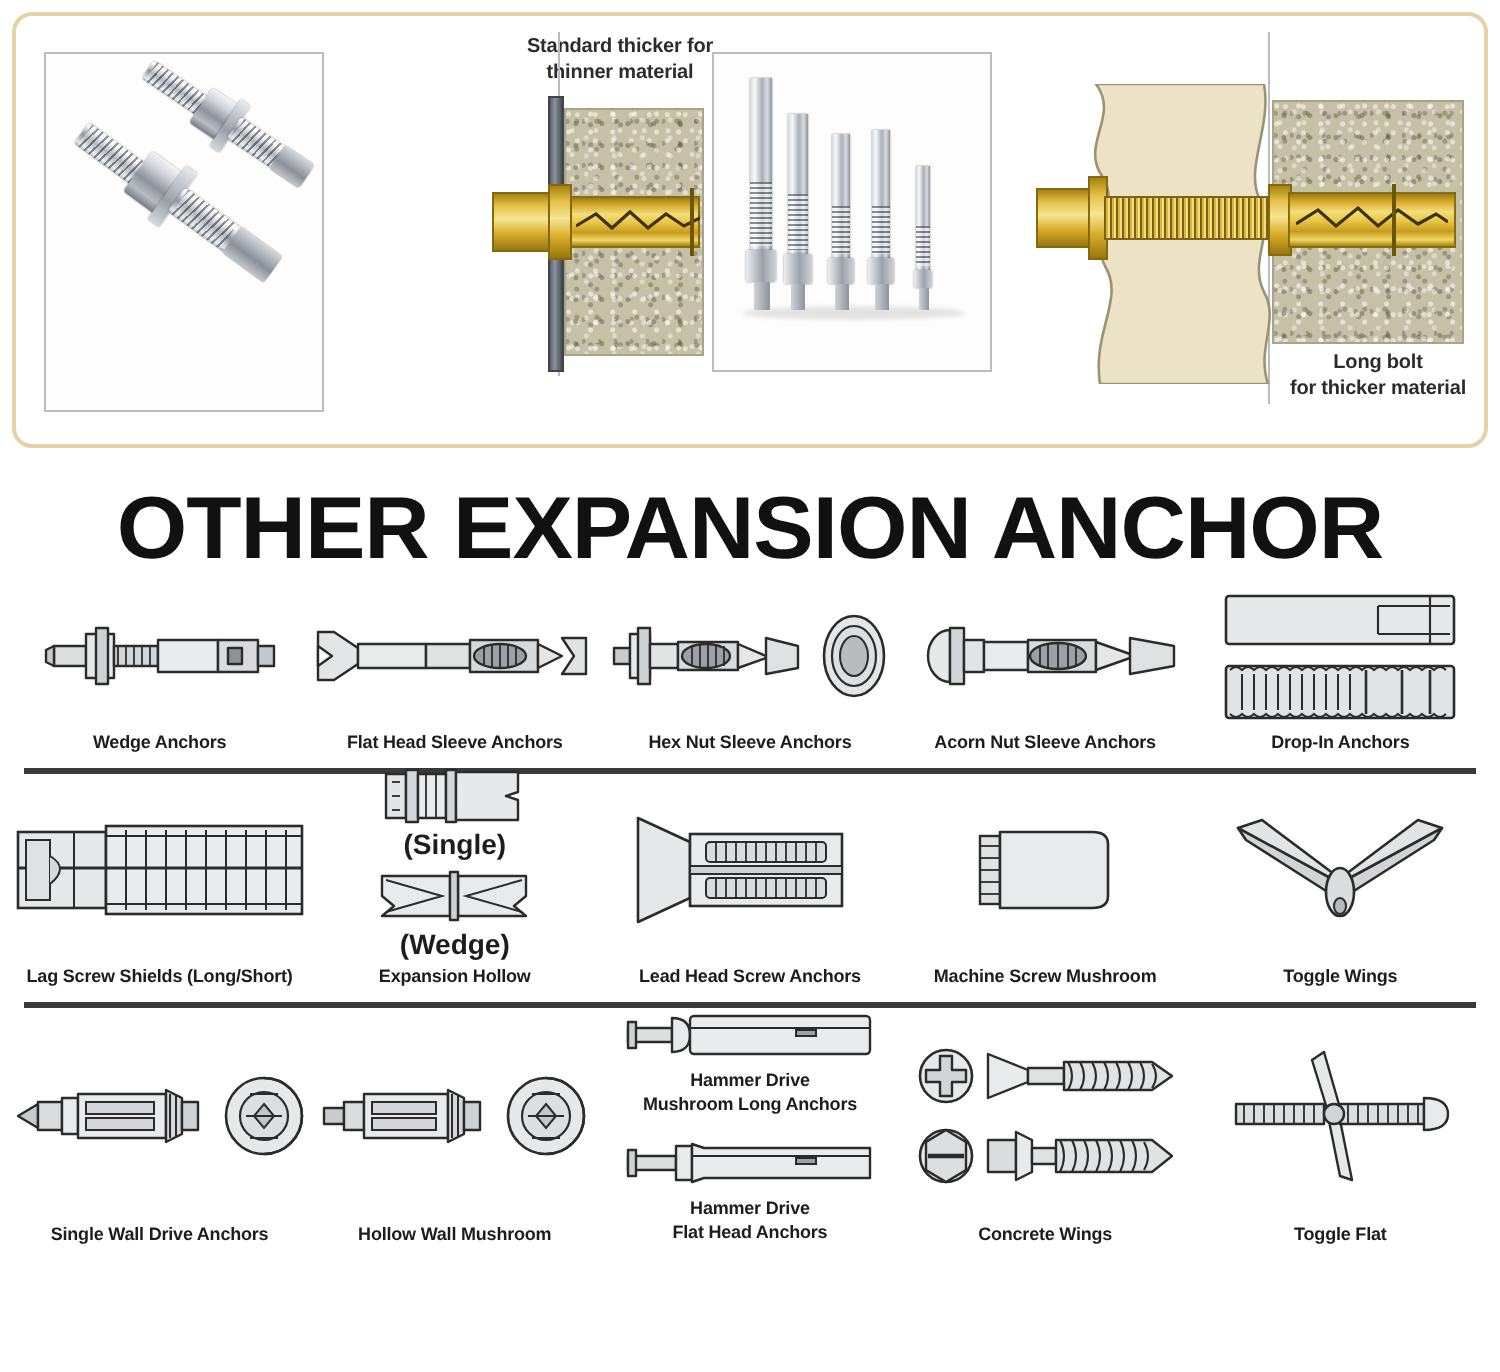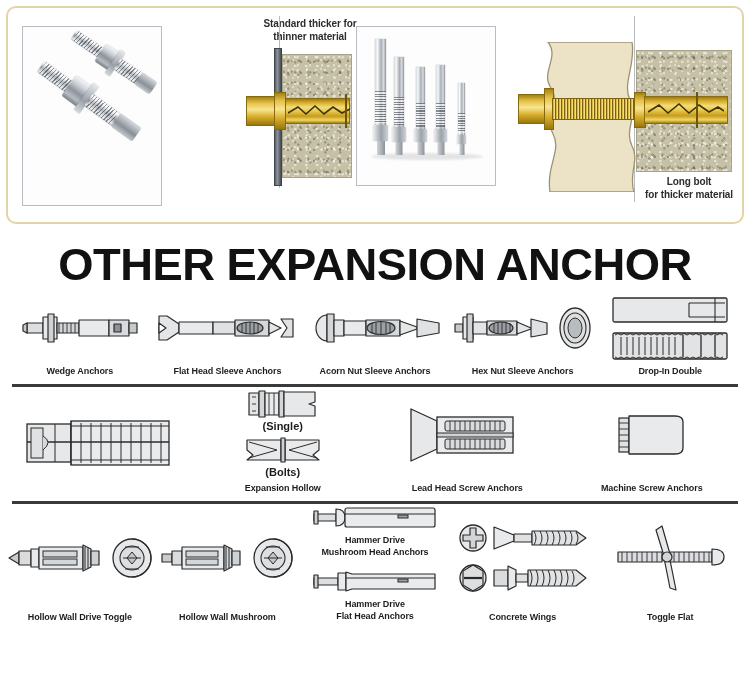--- a/index.html
+++ b/index.html
@@ -188,21 +188,21 @@
     font-weight: bold;
     color: #1d1d1d;
     text-align: center;
     line-height: 1.3;
     padding-bottom: 4px;
     white-space: nowrap;
     letter-spacing: -.1px;
   }
   .caption.wrap { white-space: normal; }
   .sublabel {
-    font-size: 11px;
+    font-size: 14px;
     font-weight: bold;
     color: #1d1d1d;
     text-align: center;
     margin-top: 1px;
     margin-bottom: 3px;
   }
   .divider {
     height: 3px;
     background: #3a3a3a;
     margin: 2px 6px 0 6px;
@@ -383,45 +383,20 @@
             <line x1="97" y1="14.5" x2="97" y2="25.5"></line>
             <line x1="101" y1="15" x2="101" y2="25"></line>
           </g>
         </svg>
       </div>
       <div class="caption">Flat Head Sleeve Anchors</div>
     </div>
 
     <div class="cell">
       <div class="art">
-        <svg class="icon" width="140" height="42" viewBox="0 0 140 42">
-          <g fill="#dcdee0" stroke="#2b2b2b" stroke-width="1.2" stroke-linejoin="round">
-            <path d="M22 8 A 11 13 0 0 0 22 34 Z" fill="#e6e8ea"></path>
-            <rect x="22" y="7" width="7" height="28" fill="#d3d6d8"></rect>
-            <rect x="29" y="13" width="10" height="16" fill="#e2e4e6"></rect>
-            <rect x="39" y="14" width="22" height="14" fill="#e8eaec"></rect>
-            <rect x="61" y="13" width="34" height="16" fill="#d8dbdd"></rect>
-            <path d="M95 14 L112 20 L112 22 L95 28 Z" fill="#e4e6e8"></path>
-            <path d="M112 12 L134 16 L134 26 L112 30 Z" fill="#dfe1e3"></path>
-            <ellipse cx="76" cy="21" rx="14" ry="6.5" fill="#9ca0a4"></ellipse>
-          </g>
-          <g stroke="#2b2b2b" stroke-width="0.9" fill="none">
-            <line x1="67" y1="16" x2="67" y2="26"></line>
-            <line x1="71" y1="15.5" x2="71" y2="26.5"></line>
-            <line x1="76" y1="15" x2="76" y2="27"></line>
-            <line x1="81" y1="15.5" x2="81" y2="26.5"></line>
-            <line x1="85" y1="16" x2="85" y2="26"></line>
-          </g>
-        </svg>
-      </div>
-      <div class="caption">Acorn Nut Sleeve Anchors</div>
-    </div>
-
-    <div class="cell">
-      <div class="art">
         <div class="pair">
           <svg class="icon" width="96" height="40" viewBox="0 0 96 40">
             <g fill="#dcdee0" stroke="#2b2b2b" stroke-width="1.2" stroke-linejoin="round">
               <rect x="2" y="16" width="8" height="8" fill="#c8cacc"></rect>
               <path d="M10 9 L20 9 L20 31 L10 31 Z" fill="#e6e8ea"></path>
               <path d="M14 6 L20 6 L20 34 L14 34 Z" fill="#cfd2d4"></path>
               <rect x="20" y="14" width="14" height="12" fill="#e2e4e6"></rect>
               <rect x="34" y="13" width="30" height="14" fill="#d8dbdd"></rect>
               <path d="M64 14 L78 20 L78 21 L64 26 Z" fill="#e4e6e8"></path>
               <path d="M78 11 L94 15 L94 26 L78 29 Z" fill="#dfe1e3"></path>
@@ -436,20 +411,45 @@
             </g>
           </svg>
           <svg class="icon" width="36" height="44" viewBox="0 0 36 44">
             <ellipse cx="18" cy="22" rx="15" ry="20" fill="#e4e6e8" stroke="#2b2b2b" stroke-width="1.3"></ellipse>
             <ellipse cx="18" cy="22" rx="11" ry="15" fill="#dcdee0" stroke="#2b2b2b" stroke-width="1.1"></ellipse>
             <ellipse cx="18" cy="22" rx="7" ry="10" fill="#b9bcbf" stroke="#2b2b2b" stroke-width="1"></ellipse>
           </svg>
         </div>
       </div>
       <div class="caption">Hex Nut Sleeve Anchors</div>
+    </div>
+
+    <div class="cell">
+      <div class="art">
+        <svg class="icon" width="140" height="42" viewBox="0 0 140 42">
+          <g fill="#dcdee0" stroke="#2b2b2b" stroke-width="1.2" stroke-linejoin="round">
+            <path d="M22 8 A 11 13 0 0 0 22 34 Z" fill="#e6e8ea"></path>
+            <rect x="22" y="7" width="7" height="28" fill="#d3d6d8"></rect>
+            <rect x="29" y="13" width="10" height="16" fill="#e2e4e6"></rect>
+            <rect x="39" y="14" width="22" height="14" fill="#e8eaec"></rect>
+            <rect x="61" y="13" width="34" height="16" fill="#d8dbdd"></rect>
+            <path d="M95 14 L112 20 L112 22 L95 28 Z" fill="#e4e6e8"></path>
+            <path d="M112 12 L134 16 L134 26 L112 30 Z" fill="#dfe1e3"></path>
+            <ellipse cx="76" cy="21" rx="14" ry="6.5" fill="#9ca0a4"></ellipse>
+          </g>
+          <g stroke="#2b2b2b" stroke-width="0.9" fill="none">
+            <line x1="67" y1="16" x2="67" y2="26"></line>
+            <line x1="71" y1="15.5" x2="71" y2="26.5"></line>
+            <line x1="76" y1="15" x2="76" y2="27"></line>
+            <line x1="81" y1="15.5" x2="81" y2="26.5"></line>
+            <line x1="85" y1="16" x2="85" y2="26"></line>
+          </g>
+        </svg>
+      </div>
+      <div class="caption">Acorn Nut Sleeve Anchors</div>
     </div>
 
     <div class="cell">
       <div class="art">
         <div class="pair-col">
           <svg class="icon" width="118" height="30" viewBox="0 0 118 30">
             <rect x="2" y="3" width="114" height="24" rx="1.5" fill="#e6e8ea" stroke="#2b2b2b" stroke-width="1.3"></rect>
             <line x1="78" y1="8" x2="114" y2="8" stroke="#2b2b2b" stroke-width="1.1"></line>
             <line x1="78" y1="22" x2="114" y2="22" stroke="#2b2b2b" stroke-width="1.1"></line>
             <line x1="78" y1="8" x2="78" y2="22" stroke="#2b2b2b" stroke-width="1.1"></line>
@@ -470,21 +470,21 @@
                 <line x1="52" y1="7" x2="52" y2="25"></line>
               <line x1="58" y1="7" x2="58" y2="25"></line>
                 <line x1="64" y1="7" x2="64" y2="25"></line>
               <line x1="72" y1="5" x2="72" y2="27" stroke-width="1.3"></line>
               <line x1="90" y1="5" x2="90" y2="27" stroke-width="1.3"></line>
               <line x1="104" y1="5" x2="104" y2="27" stroke-width="1.3"></line>
             </g>
           </svg>
         </div>
       </div>
-      <div class="caption">Drop-In Double</div>
+      <div class="caption">Drop-In Anchors</div>
     </div>
   </div>
 
   <div class="divider"></div>
 
   <div class="row row-2">
 
     <div class="cell">
       <div class="art">
         <svg class="icon" width="146" height="50" viewBox="0 0 146 50">
@@ -503,20 +503,21 @@
             <line x1="96" y1="5" x2="96" y2="45"></line>
             <line x1="106" y1="5" x2="106" y2="45"></line>
             <line x1="116" y1="5" x2="116" y2="45"></line>
             <line x1="126" y1="5" x2="126" y2="45"></line>
             <line x1="136" y1="5" x2="136" y2="45"></line>
             <line x1="46" y1="8" x2="144" y2="8"></line>
             <line x1="46" y1="42" x2="144" y2="42"></line>
           </g>
         </svg>
       </div>
+      <div class="caption">Lag Screw Shields (Long/Short)</div>
     </div>
 
     <div class="cell">
       <div class="art">
         <div class="stack">
           <svg class="icon" width="72" height="30" viewBox="0 0 72 30">
             <g fill="#e2e4e6" stroke="#2b2b2b" stroke-width="1.2" stroke-linejoin="round">
               <rect x="2" y="4" width="10" height="22"></rect>
               <rect x="12" y="2" width="6" height="26" fill="#d4d7d9"></rect>
               <rect x="18" y="4" width="14" height="22" fill="#e8eaec"></rect>
@@ -536,21 +537,21 @@
             <g fill="#e2e4e6" stroke="#2b2b2b" stroke-width="1.2" stroke-linejoin="round">
               <path d="M4 5 L38 5 L38 25 L4 25 L10 20 L4 15 Z" fill="#e8eaec"></path>
               <path d="M42 5 L76 5 L76 15 L70 20 L76 25 L42 25 Z" fill="#e8eaec"></path>
               <rect x="38" y="3" width="4" height="24" fill="#cfd2d4"></rect>
             </g>
             <g stroke="#2b2b2b" stroke-width="1" fill="none">
               <path d="M6 7 L34 15 L6 23"></path>
               <path d="M74 7 L46 15 L74 23"></path>
             </g>
           </svg>
-          <div class="sublabel">(Bolts)</div>
+          <div class="sublabel">(Wedge)</div>
         </div>
       </div>
       <div class="caption">Expansion Hollow</div>
     </div>
 
     <div class="cell">
       <div class="art">
         <svg class="icon" width="120" height="56" viewBox="0 0 120 56">
           <path d="M4 2 L30 14 L30 42 L4 54 Z" fill="#e6e8ea" stroke="#2b2b2b" stroke-width="1.3" stroke-linejoin="round"></path>
           <rect x="30" y="10" width="76" height="36" fill="#e9ebed" stroke="#2b2b2b" stroke-width="1.3"></rect>
@@ -595,23 +596,38 @@
           <path d="M12 4 L58 4 Q66 4 66 10 L66 36 Q66 42 58 42 L12 42 Z" fill="#e8eaec" stroke="#2b2b2b" stroke-width="1.3" stroke-linejoin="round"></path>
           <g stroke="#2b2b2b" stroke-width="0.9" fill="none">
             <line x1="2" y1="11" x2="12" y2="11"></line>
             <line x1="2" y1="17" x2="12" y2="17"></line>
             <line x1="2" y1="23" x2="12" y2="23"></line>
             <line x1="2" y1="29" x2="12" y2="29"></line>
             <line x1="2" y1="35" x2="12" y2="35"></line>
           </g>
         </svg>
       </div>
-      <div class="caption">Machine Screw Anchors</div>
-    </div>
-
+      <div class="caption">Machine Screw Mushroom</div>
+    </div>
+
+    <div class="cell">
+      <div class="art">
+        <svg class="icon" width="110" height="54" viewBox="0 0 110 54">
+          <g fill="#e2e4e6" stroke="#2b2b2b" stroke-width="1.3" stroke-linejoin="round">
+            <path d="M4 6 L16 2 L56 32 L52 40 Z"></path>
+            <path d="M106 6 L94 2 L54 32 L58 40 Z"></path>
+            <path d="M4 6 L8 12 L52 40 L52 32 Z" fill="#d2d5d7"></path>
+            <path d="M106 6 L102 12 L58 40 L58 32 Z" fill="#d2d5d7"></path>
+            <ellipse cx="55" cy="38" rx="7" ry="12" fill="#dadcde"></ellipse>
+          </g>
+          <ellipse cx="55" cy="45" rx="3" ry="4" fill="#b7babd" stroke="#2b2b2b" stroke-width="1"></ellipse>
+        </svg>
+      </div>
+      <div class="caption">Toggle Wings</div>
+    </div>
   </div>
 
   <div class="divider"></div>
 
   <div class="row row-3">
 
     <div class="cell">
       <div class="art">
         <div class="pair">
           <svg class="icon" width="96" height="34" viewBox="0 0 96 34">
@@ -633,21 +649,21 @@
           <svg class="icon" width="42" height="42" viewBox="0 0 42 42">
             <circle cx="21" cy="21" r="19" fill="#e6e8ea" stroke="#2b2b2b" stroke-width="1.3"></circle>
             <path d="M21 2 A19 19 0 0 1 21 40" fill="none" stroke="#2b2b2b" stroke-width="1.2"></path>
             <circle cx="21" cy="21" r="12" fill="#dcdee0" stroke="#2b2b2b" stroke-width="1.1"></circle>
             <path d="M14 10 L28 10 M14 32 L28 32" stroke="#2b2b2b" stroke-width="1.1"></path>
             <path d="M21 15 L26 21 L21 27 L16 21 Z" fill="#c4c7ca" stroke="#2b2b2b" stroke-width="1"></path>
             <line x1="12" y1="21" x2="30" y2="21" stroke="#2b2b2b" stroke-width="1"></line>
           </svg>
         </div>
       </div>
-      <div class="caption">Hollow Wall Drive Toggle</div>
+      <div class="caption">Single Wall Drive Anchors</div>
     </div>
 
     <div class="cell">
       <div class="art">
         <div class="pair">
           <svg class="icon" width="84" height="34" viewBox="0 0 84 34">
             <g fill="#e2e4e6" stroke="#2b2b2b" stroke-width="1.2" stroke-linejoin="round">
               <rect x="2" y="13" width="10" height="8" fill="#c9ccce"></rect>
               <rect x="12" y="10" width="10" height="14" fill="#dadcde"></rect>
               <path d="M22 6 L64 6 L64 28 L22 28 Z" fill="#e8eaec"></path>
@@ -683,21 +699,21 @@
             <path d="M24 3 Q33 3 33 11.5 Q33 20 24 20 Z" fill="#e8eaec"></path>
             <rect x="33" y="2" width="90" height="19" rx="2" fill="#e9ebed"></rect>
           </g>
           <g stroke="#2b2b2b" stroke-width="1" fill="none">
             <line x1="33" y1="8" x2="123" y2="8"></line>
             <rect x="86" y="9" width="10" height="3" fill="#9ca0a4"></rect>
           </g>
         </svg>
         <div class="caption wrap" style="padding-top:5px;padding-bottom:0;">
           <div>Hammer Drive</div>
-          <div>Mushroom Head Anchors</div>
+          <div>Mushroom Long Anchors</div>
         </div>
         <svg class="icon" width="126" height="24" viewBox="0 0 126 24" style="margin-top:12px;">
           <g fill="#e4e6e8" stroke="#2b2b2b" stroke-width="1.2" stroke-linejoin="round">
             <rect x="2" y="8" width="24" height="7" fill="#dcdee0"></rect>
             <rect x="2" y="5" width="4" height="13" fill="#cfd2d4"></rect>
             <path d="M26 3 L34 3 L34 20 L26 20 Z" fill="#e8eaec"></path>
             <path d="M34 2 L40 4 L123 4 L123 19 L40 19 L34 21 Z" fill="#e9ebed"></path>
           </g>
           <g stroke="#2b2b2b" stroke-width="1" fill="none">
             <line x1="34" y1="8" x2="123" y2="8"></line>

